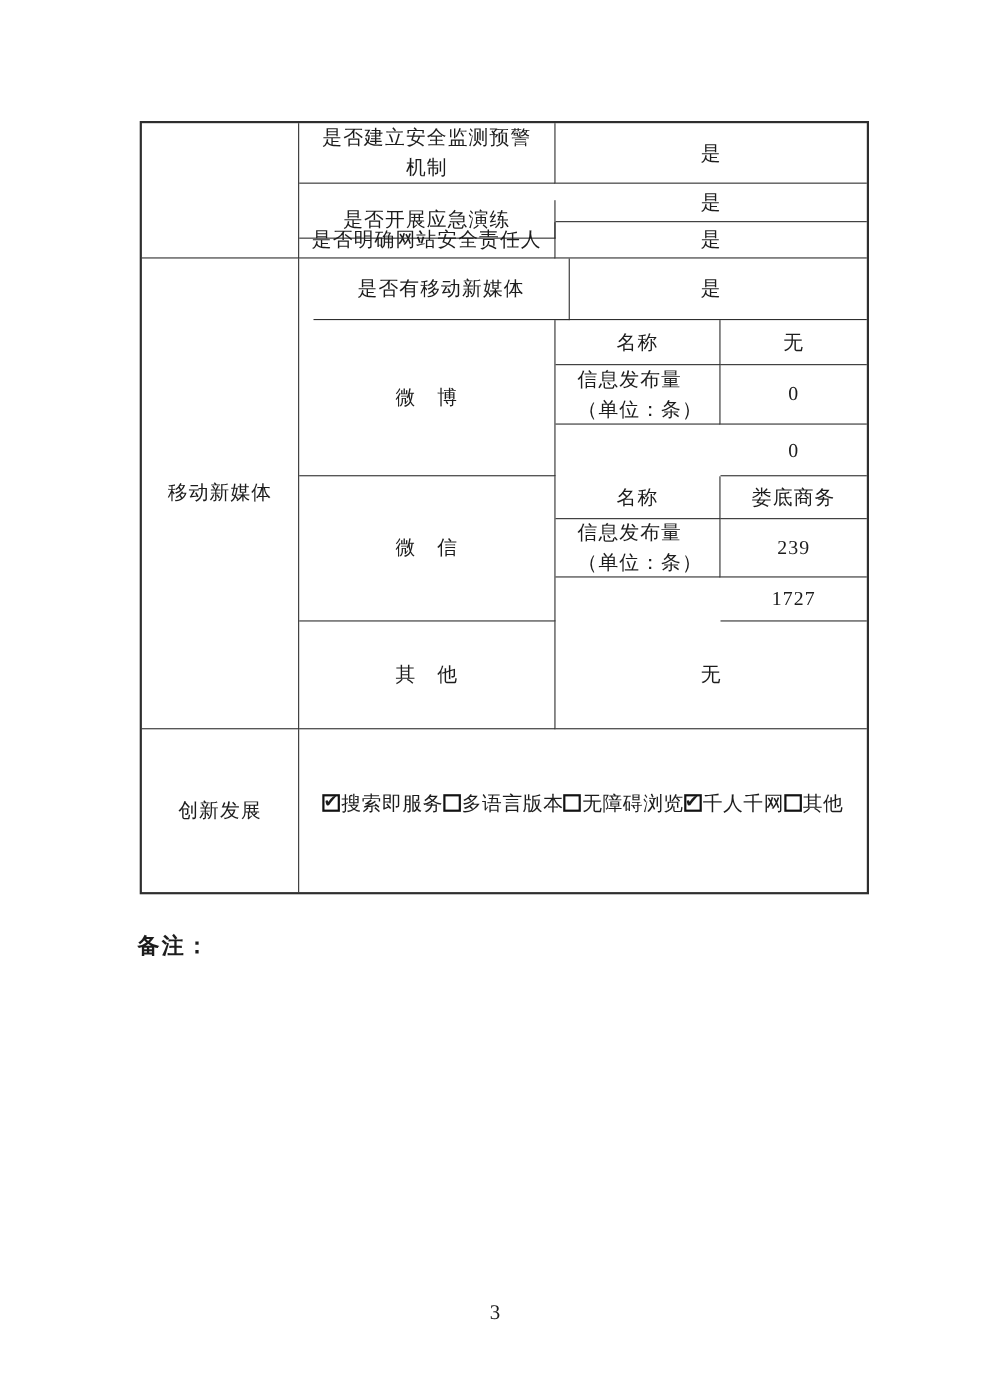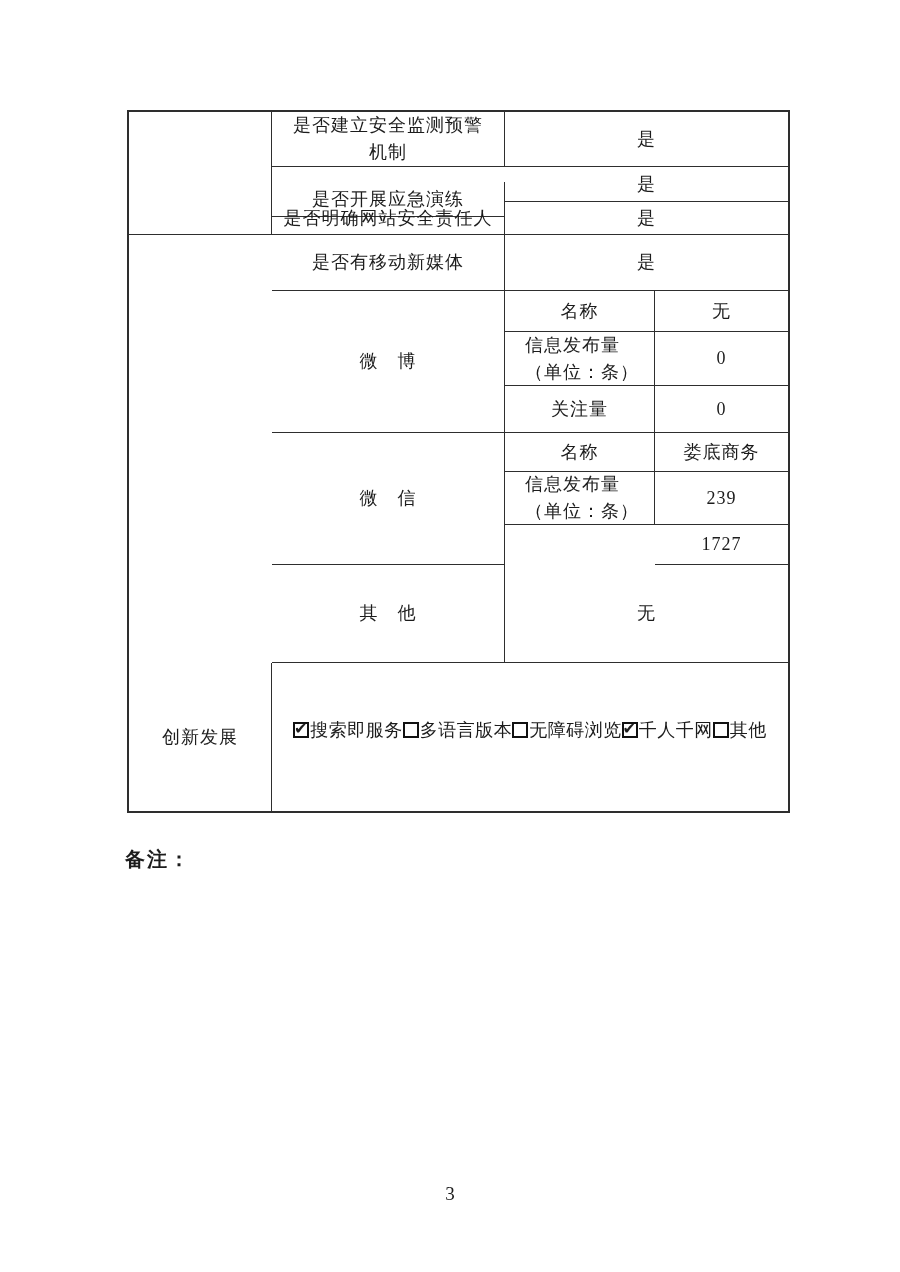--- a/index.html
+++ b/index.html
@@ -58,46 +58,46 @@
 </style>
 </head>
 <body>
 
 <div class="page">
 
   <div class="tbl">
 
     <div class="cell" style="left:0;top:0;width:143px;height:123px;"></div>
 
+    <div class="cell" style="left:0;top:123px;width:143px;height:428px;">移动新媒体</div>
 
     <div class="cell" style="left:143px;top:0;width:233px;height:55px;">是否建立安全监测预警
 机制</div>
 
     <div class="cell eb" style="left:0;top:551px;width:143px;height:148px;">创新发展</div>
     <div class="cell er" style="left:376px;top:0;width:283px;height:55px;">是</div>
 
     <div class="cell" style="left:143px;top:70px;width:233px;height:35px;">是否开展应急演练</div>
     <div class="cell er" style="left:376px;top:55px;width:283px;height:35px;">是</div>
 
     <div class="cell" style="left:143px;top:90px;width:233px;height:33px;">是否明确网站安全责任人</div>
     <div class="cell er" style="left:376px;top:90px;width:283px;height:33px;">是</div>
 
-    <div class="cell" style="left:143px;top:123px;width:233px;height:56px;">是否有移动新媒体</div>
+    <div class="cell" style="left:156px;top:123px;width:233px;height:56px;">是否有移动新媒体</div>
     <div class="cell er" style="left:376px;top:123px;width:283px;height:56px;">是</div>
 
     <div class="cell" style="left:143px;top:179px;width:233px;height:142px;">微　博</div>
 
     <div class="cell" style="left:376px;top:179px;width:150px;height:41px;">名称</div>
     <div class="cell er" style="left:526px;top:179px;width:133px;height:41px;">无</div>
 
     <div class="cell left" style="left:376px;top:220px;width:150px;height:54px;">信息发布量
 （单位：条）</div>
     <div class="cell er" style="left:526px;top:220px;width:133px;height:54px;">0</div>
 
-    <div class="cell" style="left:376px;top:274px;width:150px;height:47px;">关注量</div>
     <div class="cell er" style="left:526px;top:274px;width:133px;height:47px;">0</div>
 
     <div class="cell" style="left:143px;top:321px;width:233px;height:132px;">微　信</div>
 
     <div class="cell" style="left:376px;top:321px;width:150px;height:39px;">名称</div>
     <div class="cell er" style="left:526px;top:321px;width:133px;height:39px;">娄底商务</div>
 
     <div class="cell left" style="left:376px;top:360px;width:150px;height:53px;">信息发布量
 （单位：条）</div>
     <div class="cell er" style="left:526px;top:360px;width:133px;height:53px;">239</div>

